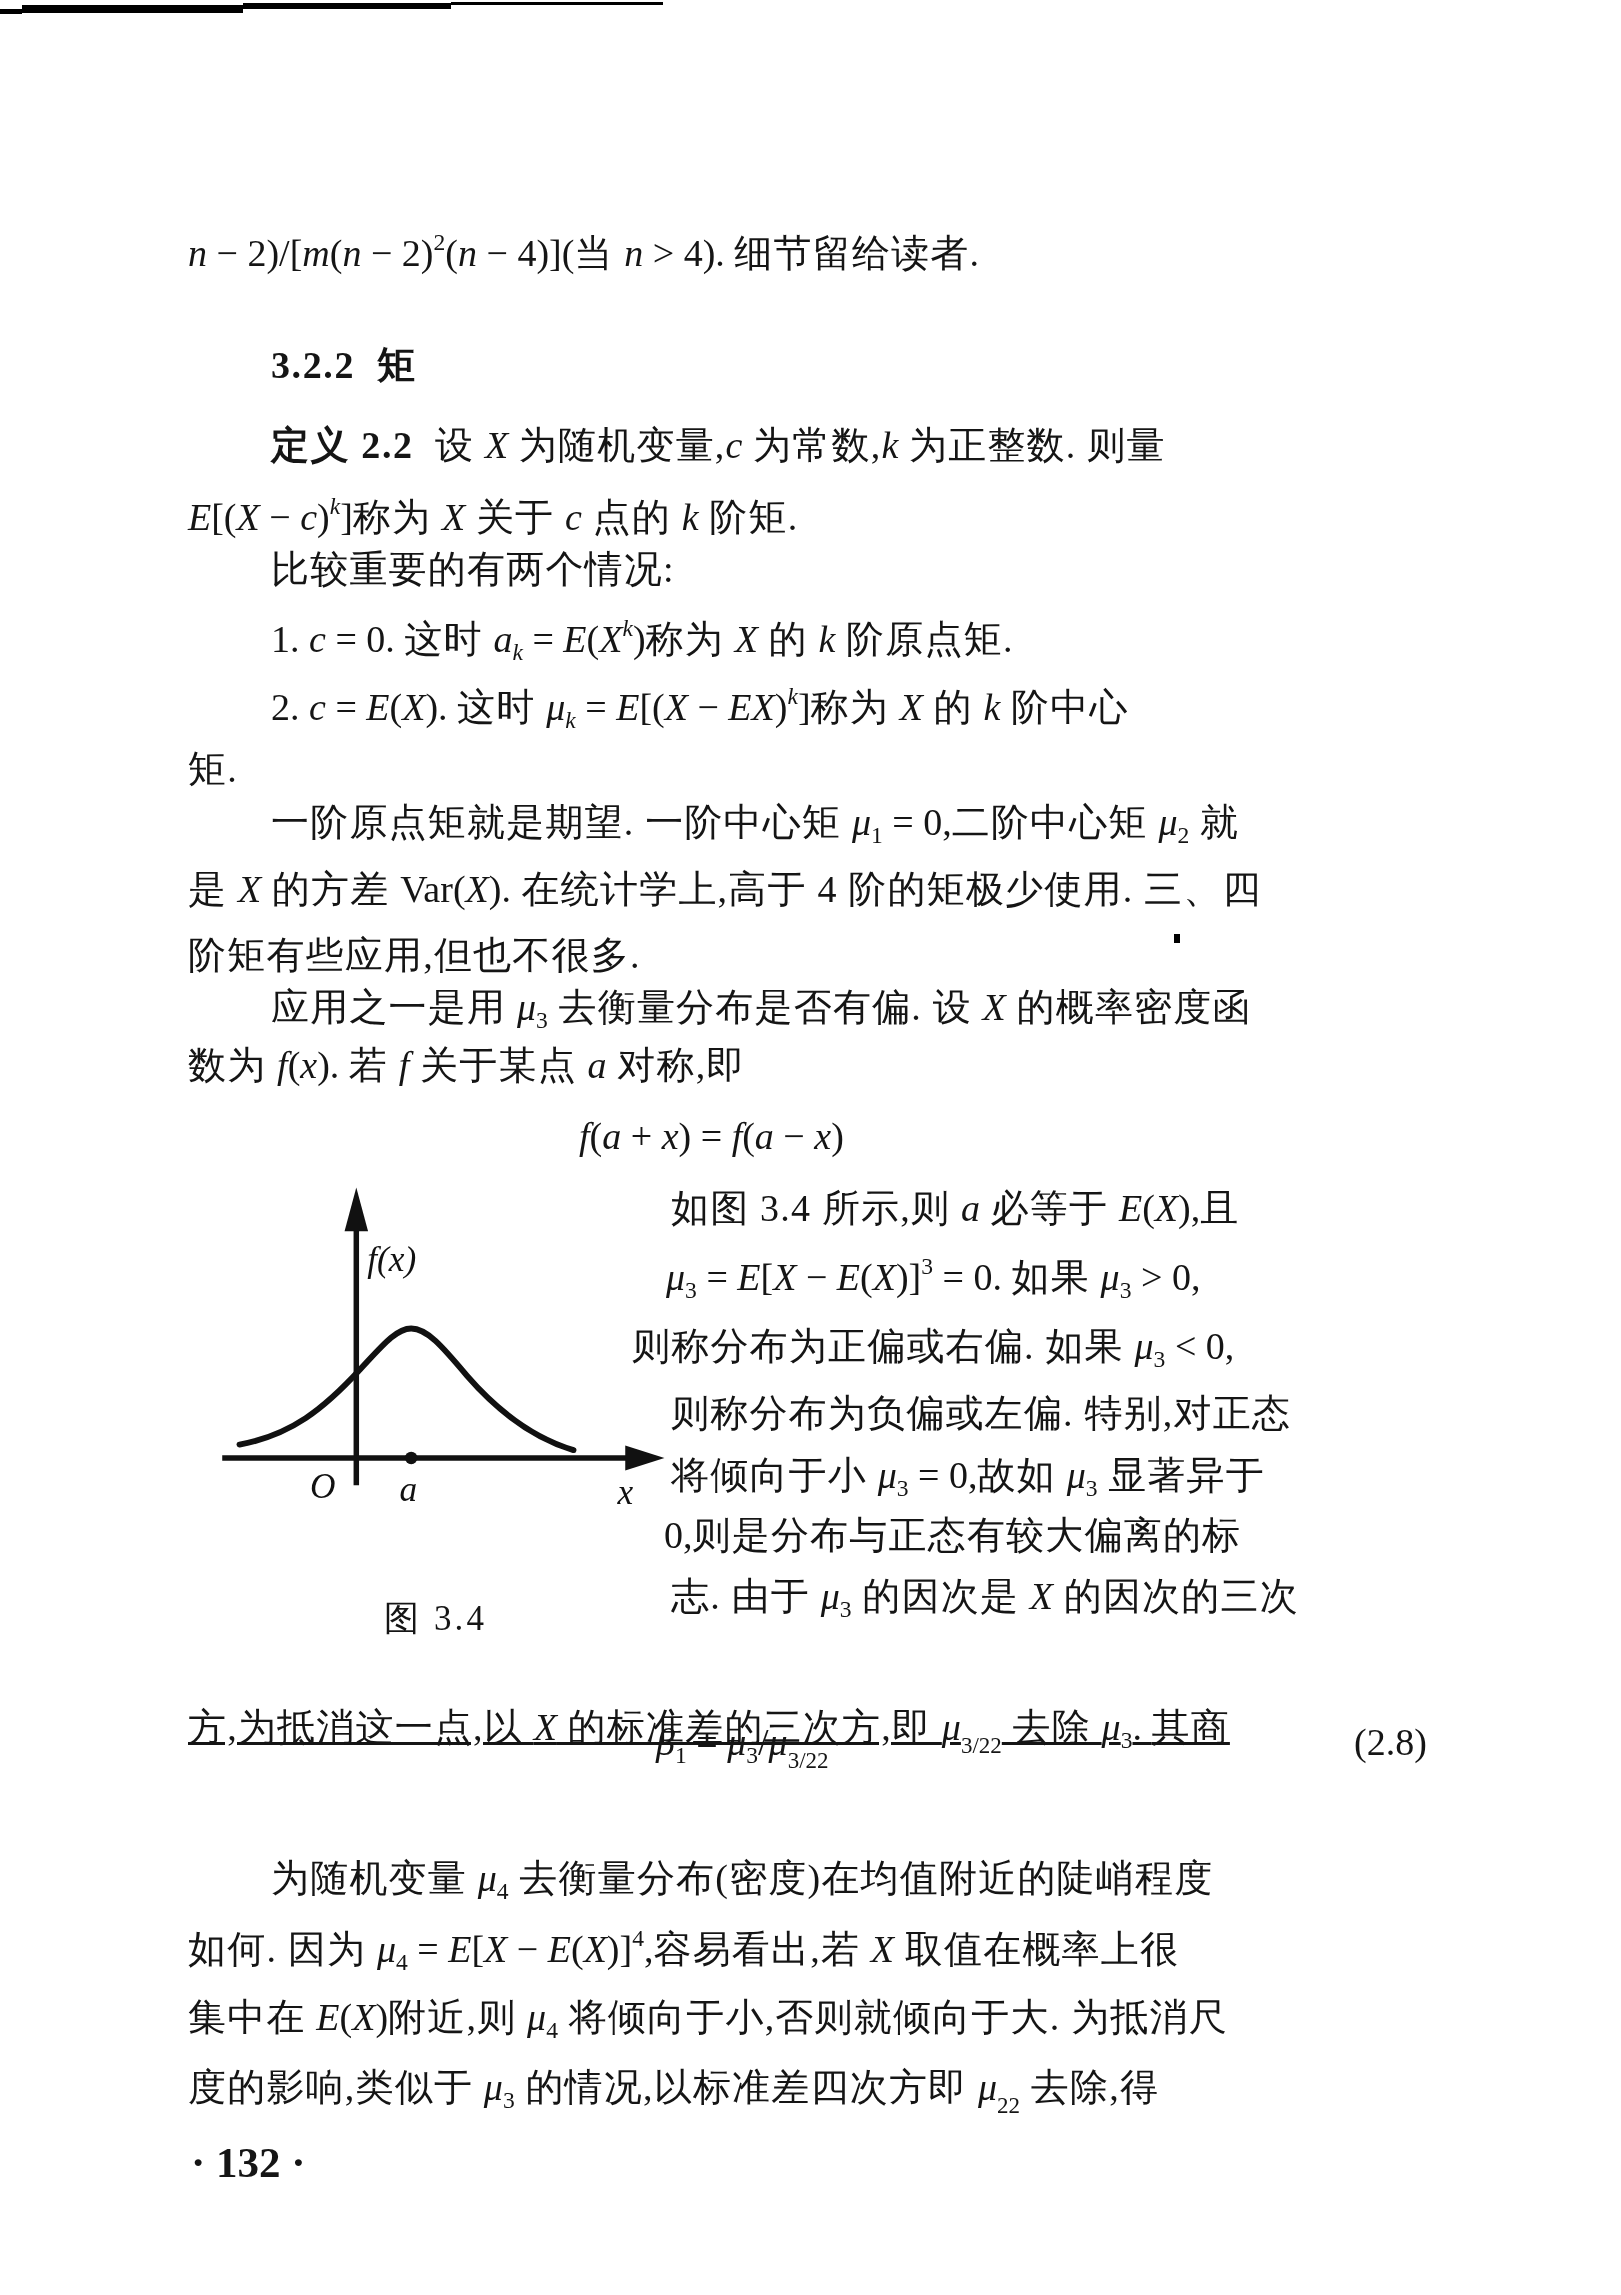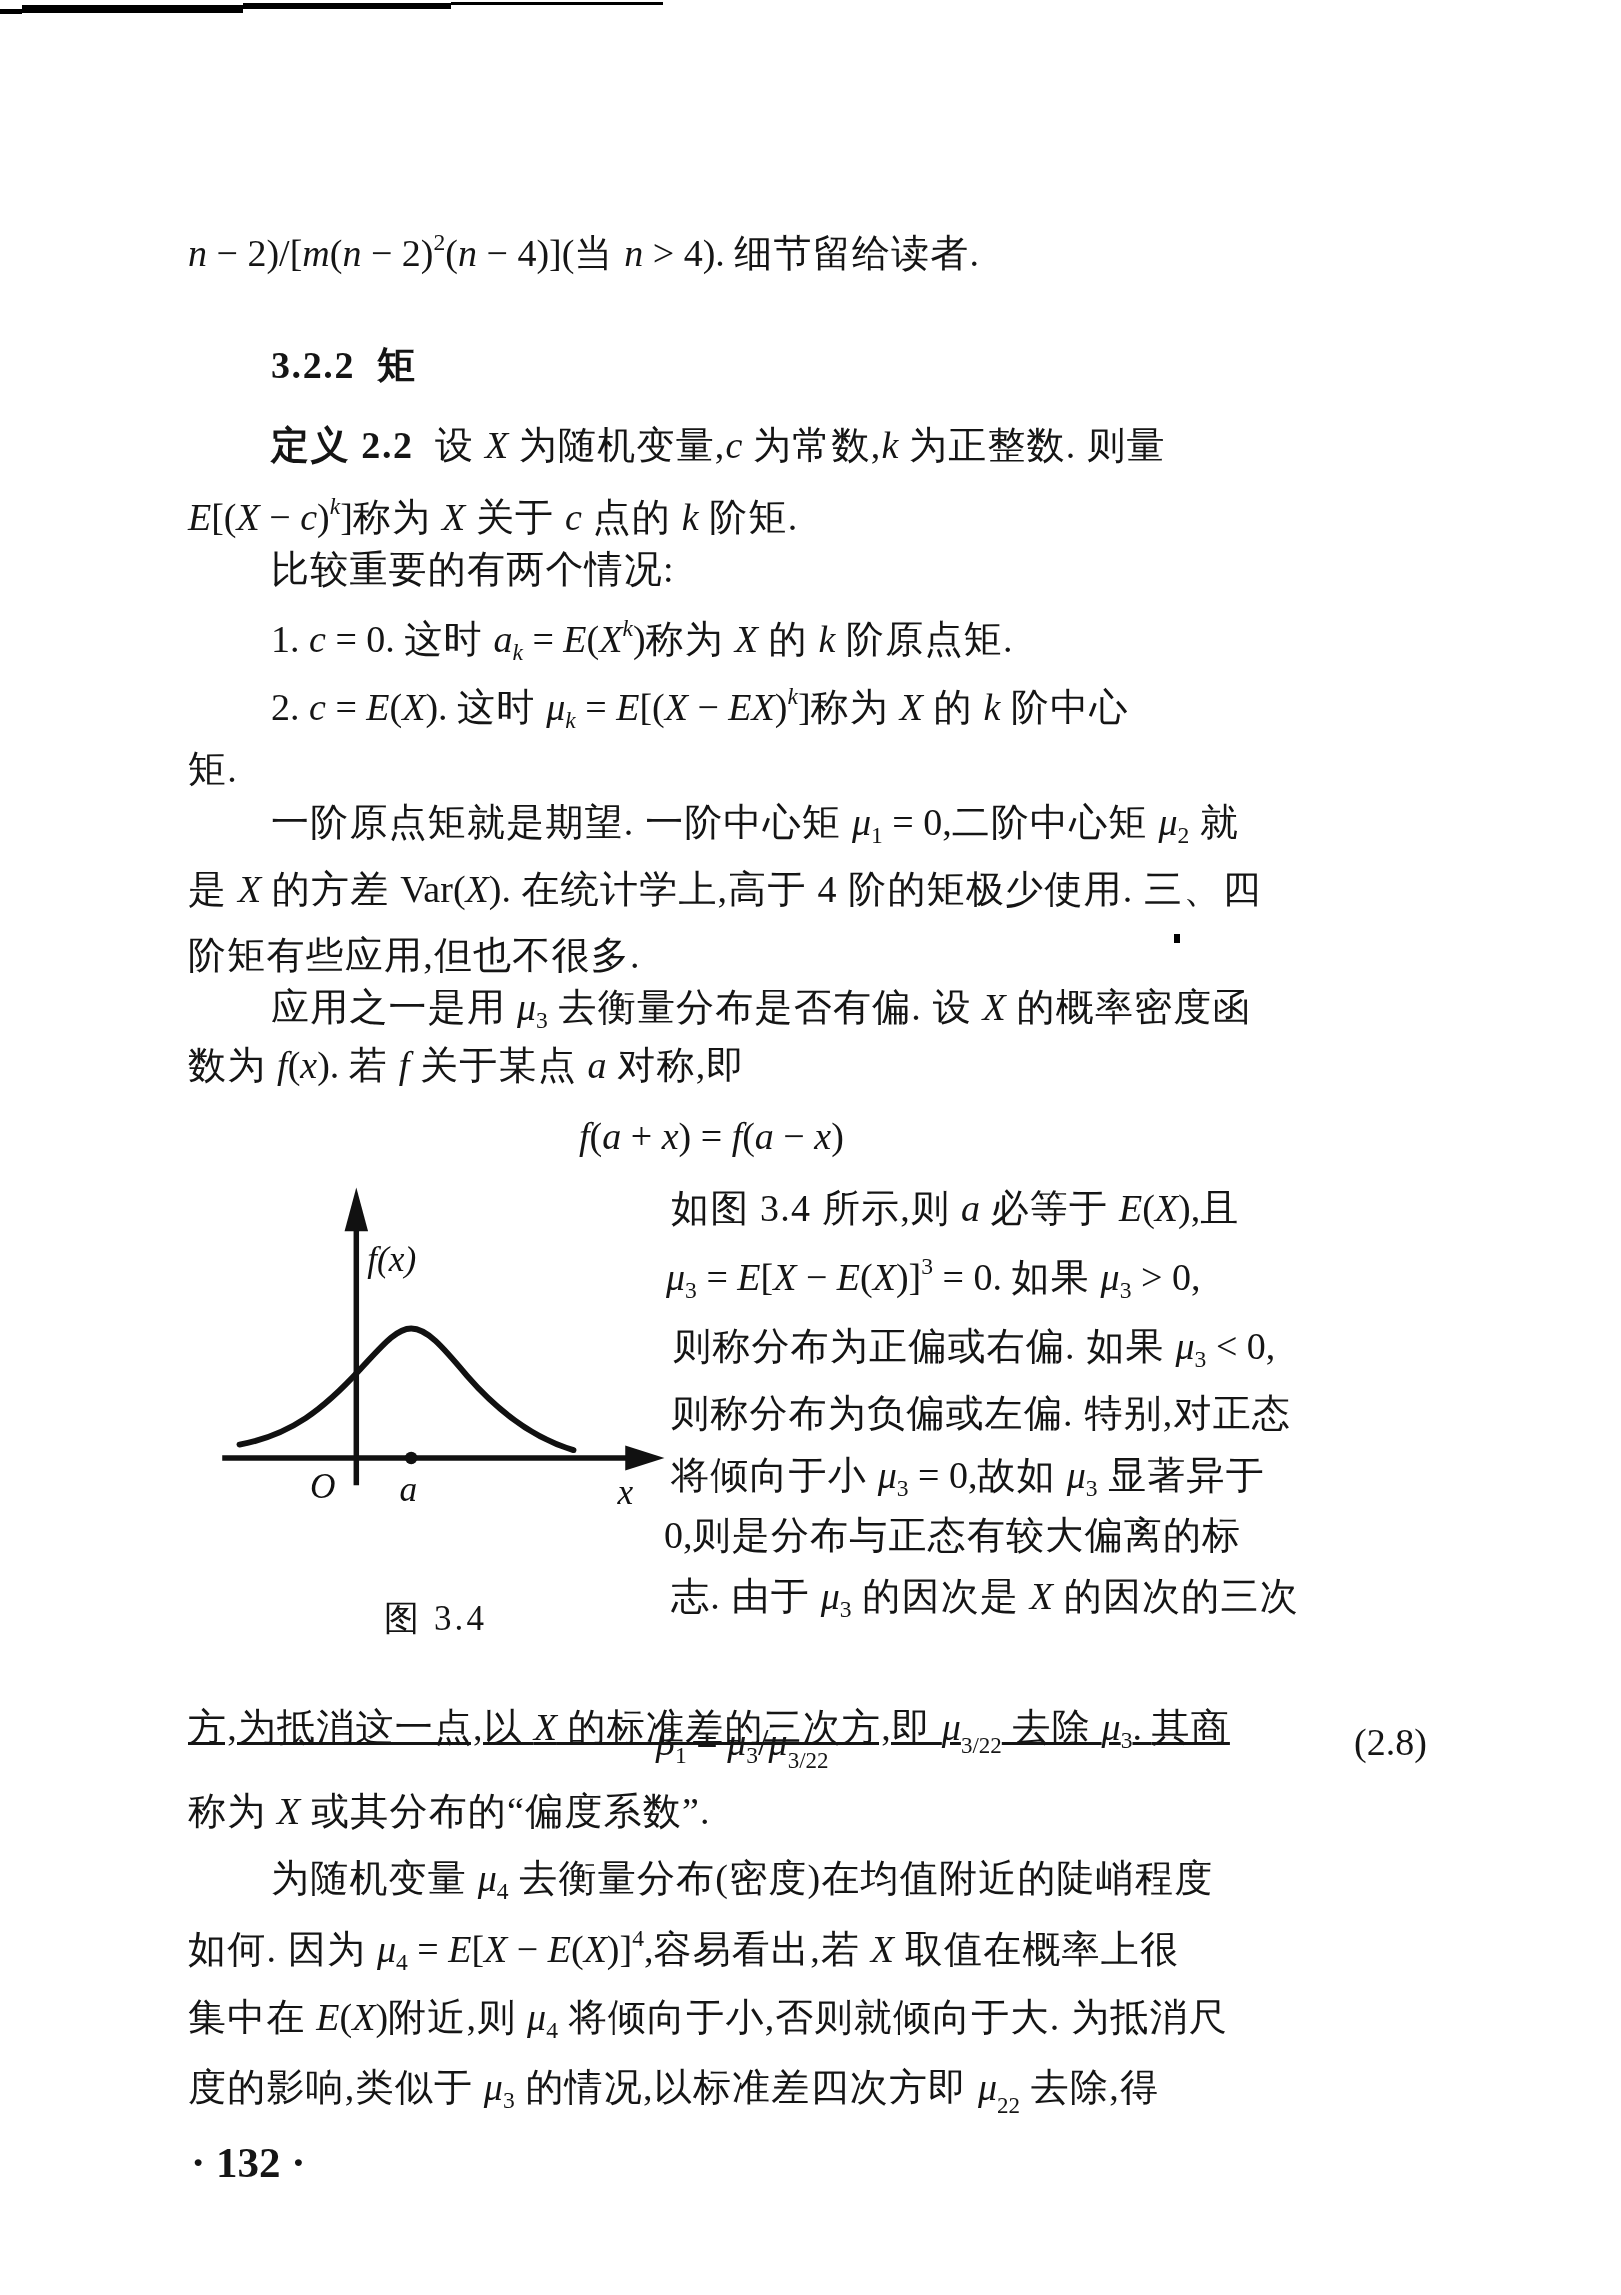--- a/index.html
+++ b/index.html
@@ -73,29 +73,28 @@
     <div class="line" style="left: 271px; top: 683px;"><span class="rr">2. </span><span class="ri">c</span><span class="rr"> = </span><span class="ri">E</span><span class="rr">(</span><span class="ri">X</span><span class="rr">). </span><span class="rc">这时 </span><span class="ri">μ</span><span class="risub">k</span><span class="rr"> = </span><span class="ri">E</span><span class="rr">[(</span><span class="ri">X</span><span class="rr"> − </span><span class="ri">EX</span><span class="rr">)</span><span class="risup">k</span><span class="rr">]</span><span class="rc">称为 </span><span class="ri">X</span><span class="rc"> 的 </span><span class="ri">k</span><span class="rc"> 阶中心</span></div>
     <div class="line" style="left: 188px; top: 748px;"><span class="rc">矩.</span></div>
     <div class="line" style="left: 271px; top: 801px;"><span class="rc">一阶原点矩就是期望. 一阶中心矩 </span><span class="ri">μ</span><span class="rsub">1</span><span class="rr"> = 0,</span><span class="rc">二阶中心矩 </span><span class="ri">μ</span><span class="rsub">2</span><span class="rc"> 就</span></div>
     <div class="line" style="left: 188px; top: 868px;"><span class="rc">是 </span><span class="ri">X</span><span class="rc"> 的方差 </span><span class="rr">Var(</span><span class="ri">X</span><span class="rr">).</span><span class="rc"> 在统计学上,高于 4 阶的矩极少使用. 三、四</span></div>
     <div class="line" style="left: 188px; top: 934px;"><span class="rc">阶矩有些应用,但也不很多.</span></div>
     <div class="line" style="left: 271px; top: 986px;"><span class="rc">应用之一是用 </span><span class="ri">μ</span><span class="rsub">3</span><span class="rc"> 去衡量分布是否有偏. 设 </span><span class="ri">X</span><span class="rc"> 的概率密度函</span></div>
     <div class="line" style="left: 188px; top: 1044px;"><span class="rc">数为 </span><span class="ri">f</span><span class="rr">(</span><span class="ri">x</span><span class="rr">). </span><span class="rc">若 </span><span class="ri">f</span><span class="rc"> 关于某点 </span><span class="ri">a</span><span class="rc"> 对称,即</span></div>
     <div class="line" style="left: 579px; top: 1115px;"><span class="ri">f</span><span class="rr">(</span><span class="ri">a</span><span class="rr"> + </span><span class="ri">x</span><span class="rr">) = </span><span class="ri">f</span><span class="rr">(</span><span class="ri">a</span><span class="rr"> − </span><span class="ri">x</span><span class="rr">)</span></div>
     <div class="line" style="left: 671px; top: 1187px;"><span class="rc">如图 3.4 所示,则 </span><span class="ri">a</span><span class="rc"> 必等于 </span><span class="ri">E</span><span class="rr">(</span><span class="ri">X</span><span class="rr">),</span><span class="rc">且</span></div>
     <div class="line" style="left: 666px; top: 1253px;"><span class="ri">μ</span><span class="rsub">3</span><span class="rr"> = </span><span class="ri">E</span><span class="rr">[</span><span class="ri">X</span><span class="rr"> − </span><span class="ri">E</span><span class="rr">(</span><span class="ri">X</span><span class="rr">)]</span><span class="rsup">3</span><span class="rr"> = 0. </span><span class="rc">如果 </span><span class="ri">μ</span><span class="rsub">3</span><span class="rr"> &gt; 0,</span></div>
-    <div class="line" style="left: 673px; top: 1325px;"><span class="rc">则称分布为正偏或右偏. 如果 </span><span class="ri">μ</span><span class="rsub">3</span><span class="rr"> &lt; 0,</span></div>
+    <div class="line" style="left: 632px; top: 1325px;"><span class="rc">则称分布为正偏或右偏. 如果 </span><span class="ri">μ</span><span class="rsub">3</span><span class="rr"> &lt; 0,</span></div>
     <div class="line" style="left: 671px; top: 1392px;"><span class="rc">则称分布为负偏或左偏. 特别,对正态</span></div>
     <div class="line" style="left: 671px; top: 1454px;"><span class="rc">将倾向于小 </span><span class="ri">μ</span><span class="rsub">3</span><span class="rr"> = 0,</span><span class="rc">故如 </span><span class="ri">μ</span><span class="rsub">3</span><span class="rc"> 显著异于</span></div>
     <div class="line" style="left: 664px; top: 1514px;"><span class="rr">0,</span><span class="rc">则是分布与正态有较大偏离的标</span></div>
     <div class="line" style="left: 671px; top: 1575px;"><span class="rc">志. 由于 </span><span class="ri">μ</span><span class="rsub">3</span><span class="rc"> 的因次是 </span><span class="ri">X</span><span class="rc"> 的因次的三次</span></div>
     <div class="line" style="left: 188px; top: 1706px; text-decoration: underline;"><span class="rc">方,为抵消这一点,以 </span><span class="ri">X</span><span class="rc"> 的标准差的三次方,即 </span><span class="ri">μ</span><span class="ss"><span>3/2</span><span>2</span></span><span class="rc"> 去除 </span><span class="ri">μ</span><span class="rsub">3</span><span class="rr">. </span><span class="rc">其商</span></div>
     <div class="line" style="left: 656px; top: 1721px;"><span class="ri">β</span><span class="rsub">1</span><span class="rr"> = </span><span class="ri">μ</span><span class="rsub">3</span><span class="rr">/</span><span class="ri">μ</span><span class="ss"><span>3/2</span><span>2</span></span></div>
     <div class="line" style="left: 1354px; top: 1721px;"><span class="rr">(2.8)</span></div>
-    <div class="line" style="left: 188px; top: 1790px;"><span class="rc">称为 </span><span class="ri">X</span><span class="rc"> 或其分布的“偏度系数”.</span></div>
     <div class="line" style="left: 271px; top: 1857px;"><span class="rc">为随机变量 </span><span class="ri">μ</span><span class="rsub">4</span><span class="rc"> 去衡量分布(密度)在均值附近的陡峭程度</span></div>
     <div class="line" style="left: 188px; top: 1925px;"><span class="rc">如何. 因为 </span><span class="ri">μ</span><span class="rsub">4</span><span class="rr"> = </span><span class="ri">E</span><span class="rr">[</span><span class="ri">X</span><span class="rr"> − </span><span class="ri">E</span><span class="rr">(</span><span class="ri">X</span><span class="rr">)]</span><span class="rsup">4</span><span class="rr">,</span><span class="rc">容易看出,若 </span><span class="ri">X</span><span class="rc"> 取值在概率上很</span></div>
     <div class="line" style="left: 188px; top: 1996px;"><span class="rc">集中在 </span><span class="ri">E</span><span class="rr">(</span><span class="ri">X</span><span class="rr">)</span><span class="rc">附近,则 </span><span class="ri">μ</span><span class="rsub">4</span><span class="rc"> 将倾向于小,否则就倾向于大. 为抵消尺</span></div>
     <div class="line" style="left: 188px; top: 2066px;"><span class="rc">度的影响,类似于 </span><span class="ri">μ</span><span class="rsub">3</span><span class="rc"> 的情况,以标准差四次方即 </span><span class="ri">μ</span><span class="ss"><span>2</span><span>2</span></span><span class="rc"> 去除,得</span></div>
     <div class="line" style="left: 191px; top: 2138px; font-size: 43px; font-weight: bold;"><span class="rr">· 132 ·</span></div>
     <div class="mark" style="left: 0px; top: 9.4px; width: 22px; height: 4.7px;"></div>
     <div class="mark" style="left: 22px; top: 4.7px; width: 221px; height: 8.6px;"></div>
     <div class="mark" style="left: 243px; top: 3.1px; width: 208px; height: 5.5px;"></div>
     <div class="mark" style="left: 451px; top: 1.6px; width: 212px; height: 3.9px;"></div>
     <div class="mark" style="left: 1174px; top: 934px; width: 5.5px; height: 8.6px;"></div>

